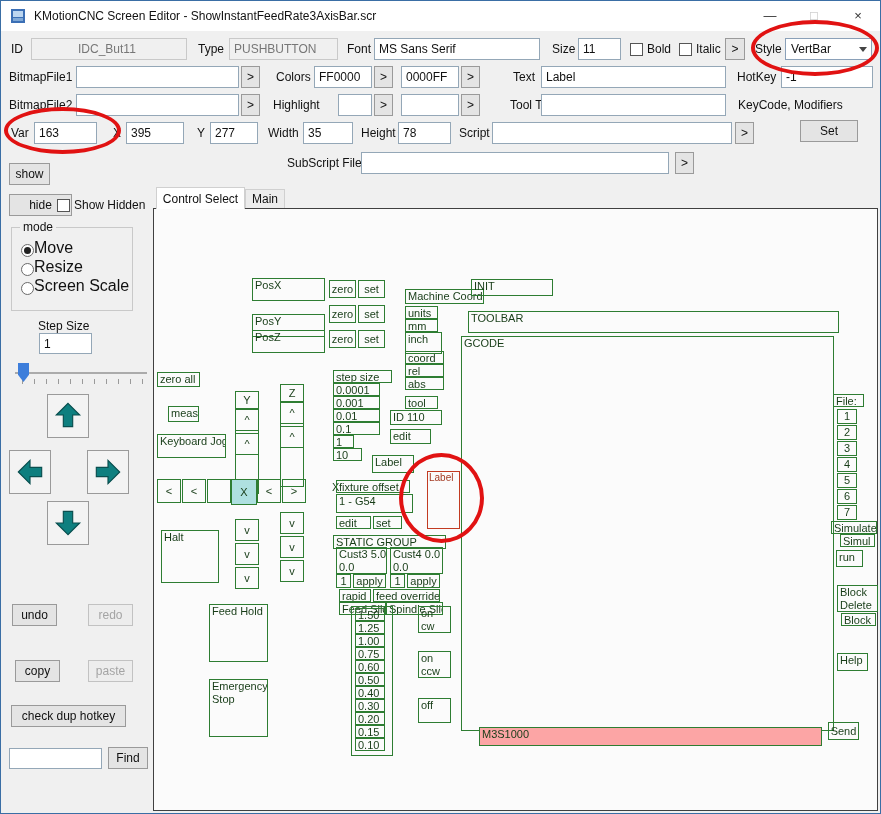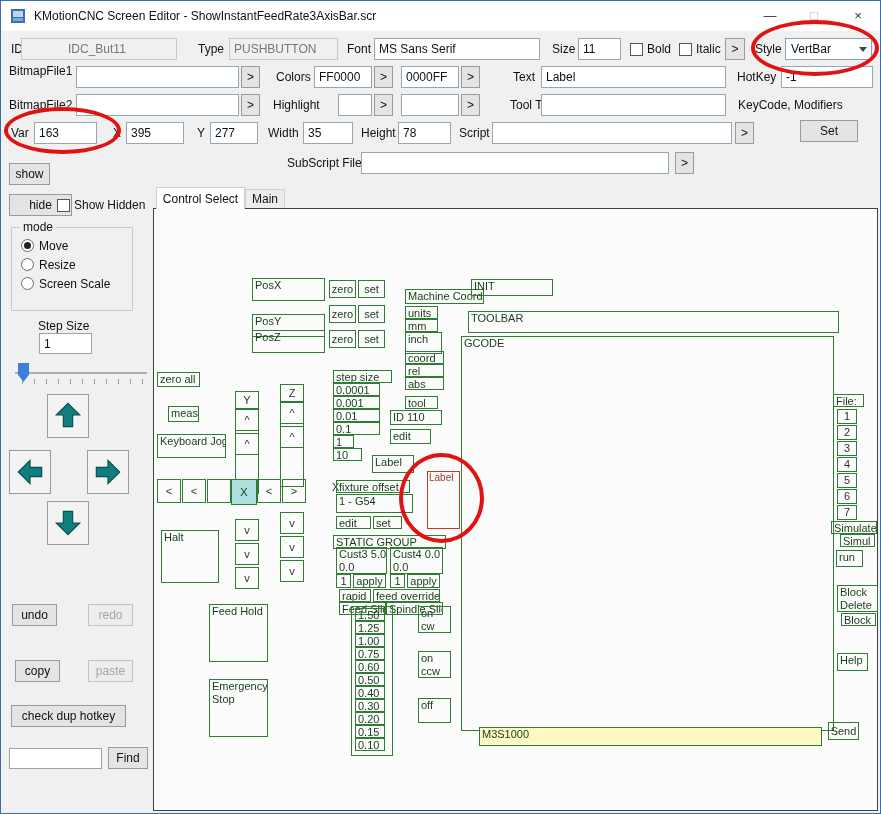--- a/index.html
+++ b/index.html
@@ -10,21 +10,21 @@
 .in.dis{background:#f0f0f0;color:#777;border-color:#c9c9c9}
 .bt{position:absolute;background:#e4e4e4;border:1px solid #9a9a9a;font-size:12px;display:flex;align-items:center;justify-content:center;cursor:default}
 .bt.dis{color:#a4a4a4;border-color:#c2c2c2;background:#ededed}
 .ck{position:absolute;display:flex;align-items:center;gap:4px;font-size:12px}
 .ckb{width:13px;height:13px;border:1px solid #555;background:#fff;flex:none}
 .combo{position:absolute;border:1px solid #8aa0b8;background:#fff;display:flex;align-items:center;padding-left:5px;font-size:12px}
 .combo .ar{margin-left:auto;width:17px;height:100%;display:flex;align-items:center;justify-content:center}
 .tri{width:0;height:0;border-left:4px solid transparent;border-right:4px solid transparent;border-top:5px solid #444}
 .grp{position:absolute;border:1px solid #c9c9c9}
 .grp .cap{position:absolute;top:-8px;left:8px;background:#f0f0f0;padding:0 3px;font-size:12px}
-.rad{position:absolute;display:flex;align-items:flex-start;gap:5px;font-size:12px}
+.rad{position:absolute;display:flex;align-items:flex-end;font-size:16px}
 .rb{width:13px;height:13px;border:1px solid #6a6a6a;border-radius:50%;background:#fff;flex:none;position:relative}
 .rb.sel:after{content:"";position:absolute;left:2px;top:2px;width:7px;height:7px;border-radius:50%;background:#222}
 .tab{position:absolute;font-size:12px;border:1px solid #d0d0d0;background:#ececec;display:flex;align-items:center;justify-content:center}
 .tab.act{background:#fff;border-bottom:none;z-index:3}
 #panel{position:absolute;left:152px;top:207px;width:725px;height:603px;background:#fbfbfb;border:1px solid #404040}
 .cv{position:absolute;border:1px solid #2e7d32;color:#173c17;font-size:11px;line-height:1.15;padding:0 2px;white-space:nowrap;overflow:hidden;background:transparent}
 .cvc{display:flex;align-items:center;justify-content:center;padding:0}
 .cvw{white-space:normal}
 .cvt{position:absolute;color:#173c17;font-size:11px;white-space:nowrap}
 .selbox{position:absolute;border:1px solid #c23b22;color:#a33a22;font-size:10px;padding:0 1px;overflow:hidden}
@@ -50,21 +50,21 @@
     </span>
     <span>KMotionCNC Screen Editor - ShowInstantFeedRate3AxisBar.scr</span>
     <div class="wbtns">
       <div class="wbtn">—</div>
       <div class="wbtn dim">□</div>
       <div class="wbtn">×</div>
     </div>
   </div>
 
   <div class="lb" style="left:10px;top:41px">ID</div>
-  <input class="in dis" style="left: 20px; top: 37px; width: 156px; padding-left: 46px;" value="IDC_But11">
+  <input class="in dis" style="left: 30px; top: 37px; width: 156px; padding-left: 46px;" value="IDC_But11">
   <div class="lb" style="left:197px;top:41px">Type</div>
   <input class="in dis" style="left: 228px; top: 37px; width: 109px;" value="PUSHBUTTON">
   <div class="lb" style="left:346px;top:41px">Font</div>
   <input class="in" style="left: 373px; top: 37px; width: 166px;" value="MS Sans Serif">
   <div class="lb" style="left:551px;top:41px">Size</div>
   <input class="in" style="left: 577px; top: 37px; width: 43px;" value="11">
   <div class="ck" style="left:629px;top:41px">
       <span class="ckb"></span>
       <span>Bold</span>
     </div>
@@ -74,21 +74,21 @@
     </div>
   <div class="bt" style="left:724px;top:37px;width:20px;height:22px">&gt;</div>
   <div class="lb" style="left:754px;top:41px">Style</div>
   <div class="combo" style="left:784px;top:37px;width:87px;height:22px">
     <span>VertBar</span>
     <span class="ar">
         <span class="tri"></span>
       </span>
   </div>
 
-  <div class="lb" style="left:8px;top:63px">BitmapFile1</div>
+  <div class="lb" style="left:8px;top:69px">BitmapFile1</div>
   <input class="in" style="left: 75px; top: 65px; width: 163px;" value="">
   <div class="bt" style="left:240px;top:65px;width:19px;height:22px">&gt;</div>
   <div class="lb" style="left:275px;top:69px">Colors</div>
   <input class="in" style="left: 313px; top: 65px; width: 58px;" value="FF0000">
   <div class="bt" style="left:373px;top:65px;width:19px;height:22px">&gt;</div>
   <input class="in" style="left: 400px; top: 65px; width: 58px;" value="0000FF">
   <div class="bt" style="left:460px;top:65px;width:19px;height:22px">&gt;</div>
   <div class="lb" style="left:512px;top:69px">Text</div>
   <input class="in" style="left: 540px; top: 65px; width: 185px;" value="Label">
   <div class="lb" style="left:736px;top:69px">HotKey</div>
@@ -301,21 +301,21 @@
     <div class="cv" style="left:201px;top:516px;width:30px;height:13px">0.15</div>
     <div class="cv" style="left:201px;top:529px;width:30px;height:13px">0.10</div>
 
     <div class="cv cvw" style="left:264px;top:397px;width:33px;height:27px">on cw</div>
     <div class="cv cvw" style="left:264px;top:442px;width:33px;height:27px">on ccw</div>
     <div class="cv" style="left:264px;top:489px;width:33px;height:25px">off</div>
 
     <div class="cv cvw" style="left:55px;top:470px;width:59px;height:58px">Emergency Stop</div>
     <div class="cv cvw" style="left:55px;top:395px;width:59px;height:58px">Feed Hold</div>
 
-    <div class="cv" style="left:325px;top:518px;width:343px;height:19px;background:#fef9c3">M3S1000</div>
+    <div class="cv" style="left:325px;top:518px;width:343px;height:19px;background:#fca5a5">M3S1000</div>
     <div class="cv cvc" style="left:674px;top:513px;width:31px;height:18px">Send</div>
 
     <div class="cv" style="left:679px;top:185px;width:31px;height:13px">File:</div>
     <div class="cv cvc" style="left:683px;top:200px;width:20px;height:15px">1</div>
     <div class="cv cvc" style="left:683px;top:216px;width:20px;height:15px">2</div>
     <div class="cv cvc" style="left:683px;top:232px;width:20px;height:15px">3</div>
     <div class="cv cvc" style="left:683px;top:248px;width:20px;height:15px">4</div>
     <div class="cv cvc" style="left:683px;top:264px;width:20px;height:15px">5</div>
     <div class="cv cvc" style="left:683px;top:280px;width:20px;height:15px">6</div>
     <div class="cv cvc" style="left:683px;top:296px;width:20px;height:15px">7</div>

